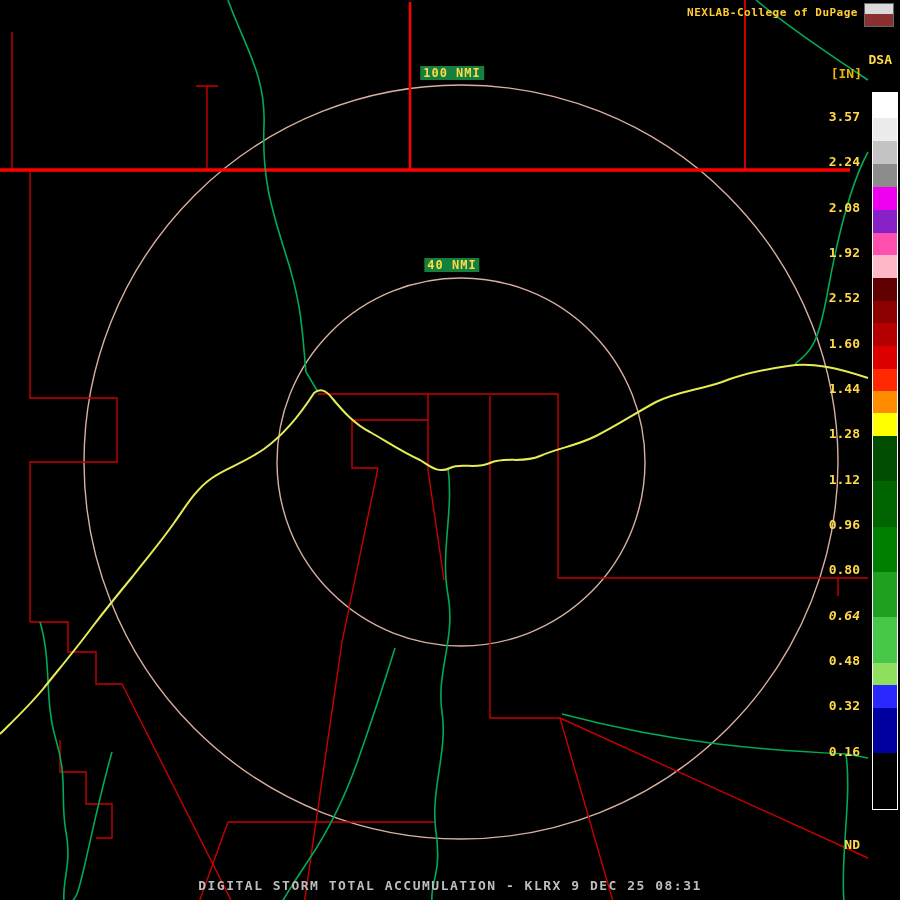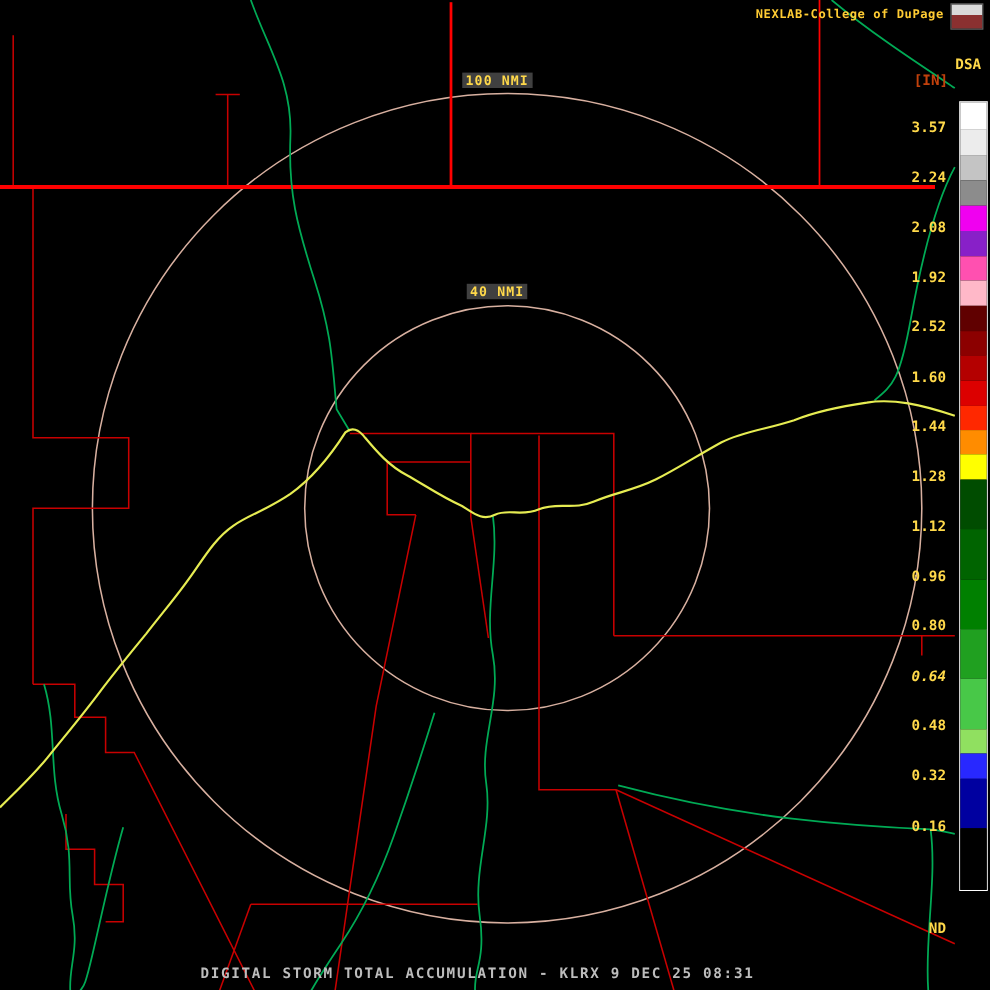--- a/index.html
+++ b/index.html
@@ -4,33 +4,33 @@
 <style>
   html,body{margin:0;padding:0;background:#000;}
   .stage{position:relative;width:900px;height:900px;background:#000;overflow:hidden;
          font-family:"DejaVu Sans Mono",monospace;}
   .map{position:absolute;left:0;top:0;width:900px;height:900px;}
   .ring{fill:none;stroke:#d8b0a0;stroke-width:1.4;}
   .county path{fill:none;stroke:#c80000;stroke-width:1.4;}
   .state path{fill:none;stroke:#ff0000;}
   .rivers path{fill:none;stroke:#00aa55;stroke-width:1.6;}
   .riverhl{fill:none;stroke:#e6ec52;stroke-width:2;}
-  .ringlabel{position:absolute;transform:translateX(-50%);background:#404040;color:#ffd94a;
+  .ringlabel{position:absolute;transform:translateX(-50%);background:#15803d;color:#ffd94a;
              font:bold 12px "DejaVu Sans Mono",monospace;letter-spacing:1px;padding:0 3px;}
   .brand{position:absolute;top:6px;right:42px;color:#ffcc33;
          font:bold 11px "DejaVu Sans Mono",monospace;letter-spacing:.5px;}
   .logo{position:absolute;top:3px;right:6px;width:28px;height:22px;
         background:linear-gradient(#d9d9d9 0 45%, #8a3030 45% 100%);border:1px solid #666;}
   .dsa{position:absolute;top:52px;right:8px;color:#ffd94a;font:bold 13px "DejaVu Sans Mono",monospace;}
-  .units{position:absolute;top:66px;right:38px;color:#c2410c;font:bold 13px "DejaVu Sans Mono",monospace;}
+  .units{position:absolute;top:66px;right:38px;color:#eab308;font:bold 13px "DejaVu Sans Mono",monospace;}
   .tick{position:absolute;right:40px;color:#ffd94a;font:bold 13px "DejaVu Sans Mono",monospace;}
   .bar{position:absolute;left:872px;top:92px;width:24px;height:716px;border:1px solid #fff;
        display:flex;flex-direction:column;}
   .bar div{width:100%;}
-  .caption{position:absolute;left:434px;top:878px;transform:translateX(-50%);color:#bdbdbd;
+  .caption{position:absolute;left:450px;top:878px;transform:translateX(-50%);color:#bdbdbd;
            font:bold 13px "DejaVu Sans Mono",monospace;letter-spacing:1.5px;white-space:nowrap;}
 </style>
 </head>
 <body>
 
 <div class="stage">
 
   <svg class="map" viewBox="0 0 900 900">
 
     <circle class="ring" cx="461" cy="462" r="377"></circle>

